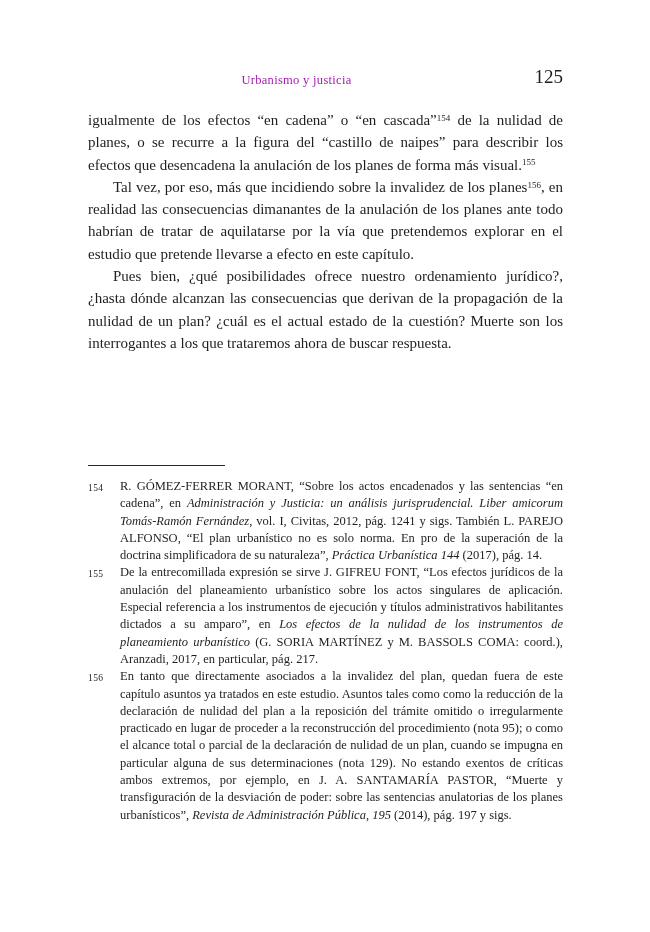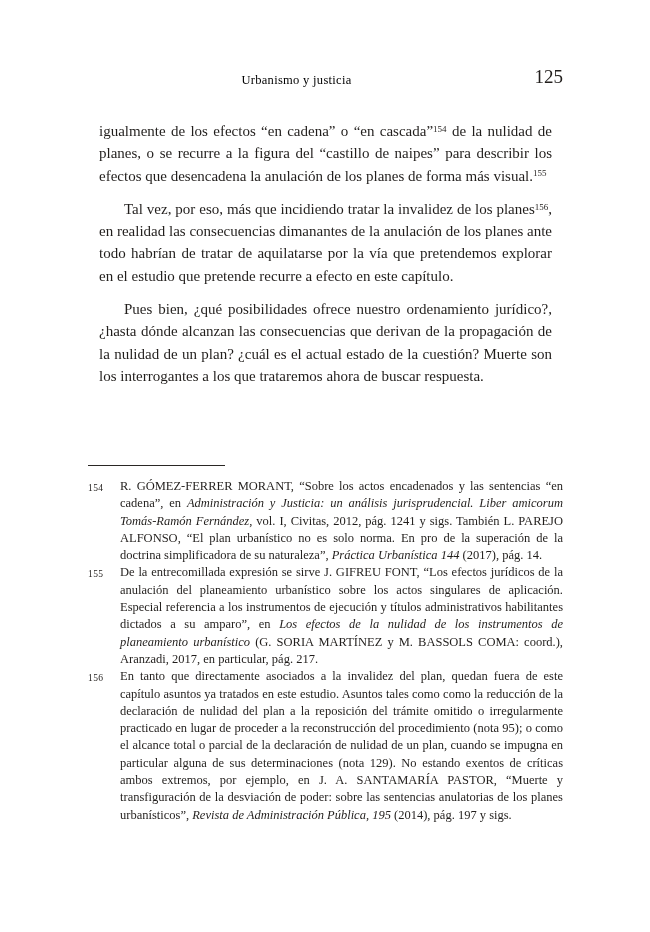--- a/index.html
+++ b/index.html
@@ -14,38 +14,38 @@
   }
   
   .running-head {
     position: absolute;
     top: 73px; left: 88px; width: 475px;
     text-align: center;
     padding-right: 58px;
     box-sizing: border-box;
     font-size: 12.5px;
     letter-spacing: 0.3px;
-    color: #000000;
+    color: #a21caf;
   }
   .folio {
     position: absolute;
     top: 66px; left: 88px; width: 475px;
     text-align: right;
     font-size: 19px;
     color: #211e1c;
   }
   
   .body-text {
     position: absolute;
     top: 109px; left: 88px; width: 475px;
     font-size: 15px;
     line-height: 22.3px;
     text-align: justify;
   }
-  .body-text p.para { margin: 11px; }
+  .body-text p.para { margin: 0; }
   .body-text p.para.indent { text-indent: 25px; }
   sup.fnref {
     font-size: 0.6em;
     line-height: 0;
     vertical-align: baseline;
     position: relative;
     top: -0.48em;
   }
   
   .fn-sep {
@@ -74,21 +74,21 @@
 </style>
 </head>
 <body>
 
 <div class="page">
   <div class="running-head">Urbanismo y justicia</div>
   <div class="folio">125</div>
 
   <div class="body-text">
       <p class="para"><span>igualmente de los efectos “en cadena” o “en cascada”</span><sup class="fnref">154</sup><span> de la nulidad de planes, o se recurre a la figura del “castillo de naipes” para describir los efectos que desencadena la anulación de los planes de forma más visual.</span><sup class="fnref">155</sup></p>
-      <p class="para indent"><span>Tal vez, por eso, más que incidiendo tratar la invalidez de los planes</span><sup class="fnref">156</sup><span>, en realidad las consecuencias dimanantes de la anulación de los planes ante todo habrían de tratar de aquilatarse por la vía que pretendemos explorar en el estudio que pretende recurre a efecto en este capítulo.</span></p>
+      <p class="para indent"><span>Tal vez, por eso, más que incidiendo sobre la invalidez de los planes</span><sup class="fnref">156</sup><span>, en realidad las consecuencias dimanantes de la anulación de los planes ante todo habrían de tratar de aquilatarse por la vía que pretendemos explorar en el estudio que pretende llevarse a efecto en este capítulo.</span></p>
       <p class="para indent"><span>Pues bien, ¿qué posibilidades ofrece nuestro ordenamiento jurídico?, ¿hasta dónde alcanzan las consecuencias que derivan de la propagación de la nulidad de un plan? ¿cuál es el actual estado de la cuestión? Muerte son los interrogantes a los que trataremos ahora de buscar respuesta.</span></p>
     </div>
 
   <div class="fn-sep"></div>
 
   <div class="footnotes">
       <div class="footnote">
         <span class="fn-num">154</span>
         <div class="fn-text"><span>R. GÓMEZ-FERRER MORANT, “Sobre los actos encadenados y las sentencias “en cadena”, en </span><em>Administración y Justicia: un análisis jurisprudencial. Liber amicorum Tomás-Ramón Fernández</em><span>, vol. I, Civitas, 2012, pág. 1241 y sigs. También L. PAREJO ALFONSO, “El plan urbanístico no es solo norma. En pro de la superación de la doctrina simplificadora de su naturaleza”, </span><em>Práctica Urbanística 144</em><span> (2017), pág. 14.</span></div>
       </div>

